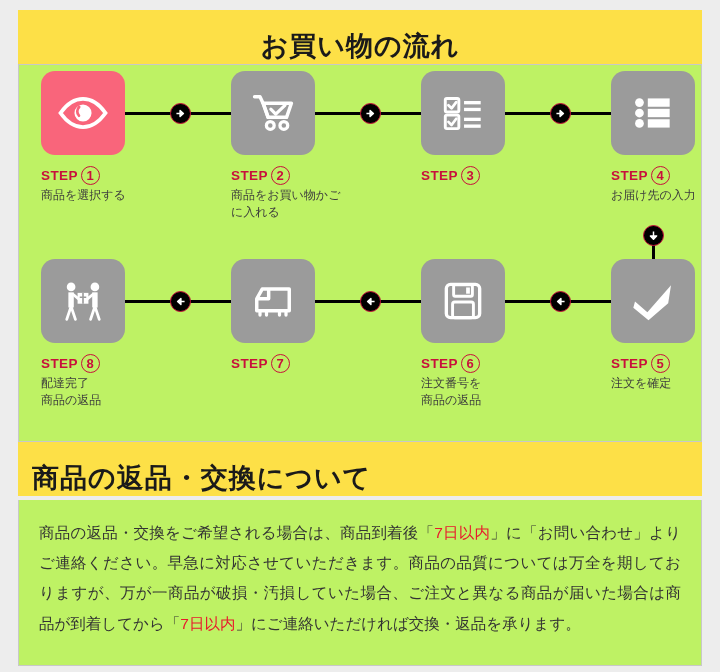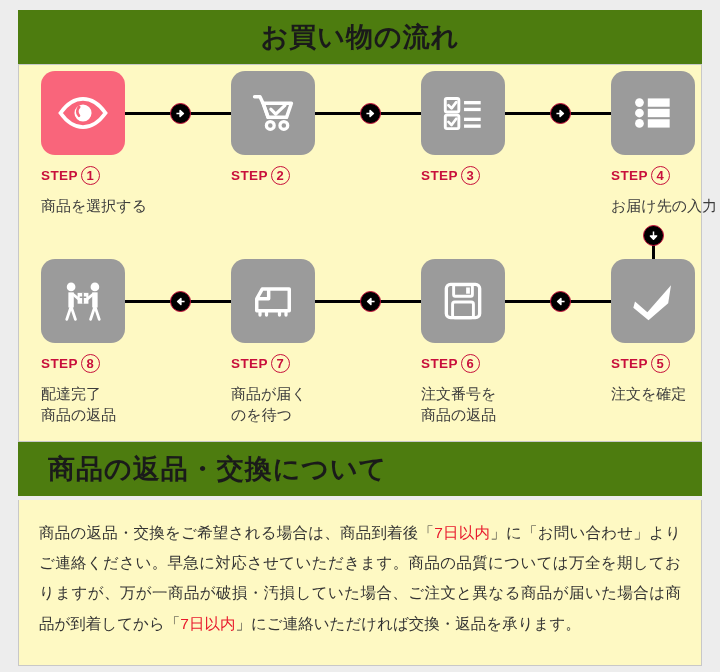--- a/index.html
+++ b/index.html
@@ -6,39 +6,39 @@
   html, body {
     width: 720px; height: 672px;
     background: #ededed;
     font-family: "Liberation Sans", "DejaVu Sans", sans-serif;
     overflow: hidden;
   }
   .page { width: 720px; height: 672px; position: relative; }
 
   
   .banner {
-    background: #4d7c0f;
+    background: #fde047;
     height: 54px;
     margin: 0 18px;
     display: flex;
-    align-items: center;
+    align-items: flex-end;
     font-family: "Liberation Serif", "DejaVu Serif", serif;
     font-size: 27px;
     font-weight: 700;
     color: #1a1a1a;
     letter-spacing: 1px;
   }
   .banner.center { justify-content: center; }
-  .banner.left { padding-left: 30px; }
+  .banner.left { padding-left: 14px; }
   #flow-banner { margin-top: 10px; }
   #returns-banner { margin-top: 0px; }
 
   
   .panel {
-    background: #fef9c3;
+    background: #bef264;
     border: 1px solid #c8c8c8;
     margin: 0 18px;
     position: relative;
   }
   #flow-panel { height: 378px; }
   #returns-panel { height: 166px; margin-top: 4px; border-top: none; }
 
   
   .row { position: absolute; left: 0; width: 100%; }
   #row-top { top: 6px; height: 180px; }
@@ -66,22 +66,22 @@
     letter-spacing: 0.4px;
   }
   .step-num {
     display: inline-flex; align-items: center; justify-content: center;
     width: 19px; height: 19px; margin-left: 3px;
     border: 1.4px solid #c8103c; border-radius: 50%;
     font-size: 13px; line-height: 1; font-weight: 700;
     color: #c8103c;
   }
   .step-text {
-    margin-top: 10px;
-    font-size: 15px;
+    margin-top: 2px;
+    font-size: 12px;
     line-height: 1.42;
     color: #3c3c3c;
     white-space: pre-line;
   }
 
   
   .hline {
     position: absolute;
     height: 3px; background: #000;
     top: 41px; z-index: 1;
@@ -165,20 +165,22 @@
             <path d="M14.6 14.5 19.5 28" fill="none" stroke="#fff" stroke-width="3.2" stroke-linecap="round"></path>
             <path d="M22 20.5 26.5 25 35 17" fill="none" stroke="#fff" stroke-width="3" stroke-linecap="round" stroke-linejoin="round"></path>
             <circle cx="21.5" cy="35.5" r="3.6" fill="none" stroke="#fff" stroke-width="3"></circle>
             <circle cx="34" cy="35.5" r="3.6" fill="none" stroke="#fff" stroke-width="3"></circle>
           </svg>
         </div>
         <div class="step-label">
           <span>STEP</span>
           <span class="step-num">2</span>
         </div>
+        <div class="step-text">商品をお買い物かご
+に入れる</div>
       </div>
 
       <div class="step" style="left:402px;">
         <div class="tile">
           <svg width="50" height="50" viewBox="0 0 48 48">
             <rect x="7" y="10" width="13" height="13" rx="1.5" fill="none" stroke="#fff" stroke-width="2.8"></rect>
             <path d="M10 16.5 13 19.5 17.5 13.5" fill="none" stroke="#fff" stroke-width="2.6" stroke-linecap="round" stroke-linejoin="round"></path>
             <rect x="7" y="26" width="13" height="13" rx="1.5" fill="none" stroke="#fff" stroke-width="2.8"></rect>
             <path d="M10 32.5 13 35.5 17.5 29.5" fill="none" stroke="#fff" stroke-width="2.6" stroke-linecap="round" stroke-linejoin="round"></path>
             <rect x="25" y="12.5" width="16" height="3.2" fill="#fff"></rect>
@@ -269,22 +271,20 @@
           <svg width="52" height="52" viewBox="0 0 48 48">
             <path d="M20 13h19v20H9V22l5-9z" fill="none" stroke="#fff" stroke-width="3.2" stroke-linejoin="round"></path>
             <path d="M20 13v9H9" fill="none" stroke="#fff" stroke-width="3.2" stroke-linejoin="round"></path>
             <path d="M12 33v4M18 33v4M30 33v4M36 33v4" stroke="#fff" stroke-width="3" stroke-linecap="round"></path>
           </svg>
         </div>
         <div class="step-label">
           <span>STEP</span>
           <span class="step-num">7</span>
         </div>
-        <div class="step-text">商品が届く
-のを待つ</div>
       </div>
 
       <div class="step" style="left:402px;">
         <div class="tile">
           <svg width="50" height="50" viewBox="0 0 48 48">
             <rect x="8" y="8" width="32" height="32" rx="4" fill="none" stroke="#fff" stroke-width="3.2"></rect>
             <rect x="15" y="8.5" width="18" height="11" rx="1.5" fill="none" stroke="#fff" stroke-width="2.8"></rect>
             <rect x="27" y="11" width="3.6" height="6" fill="#fff"></rect>
             <rect x="14" y="25" width="20" height="15" rx="2" fill="none" stroke="#fff" stroke-width="2.8"></rect>
           </svg>

